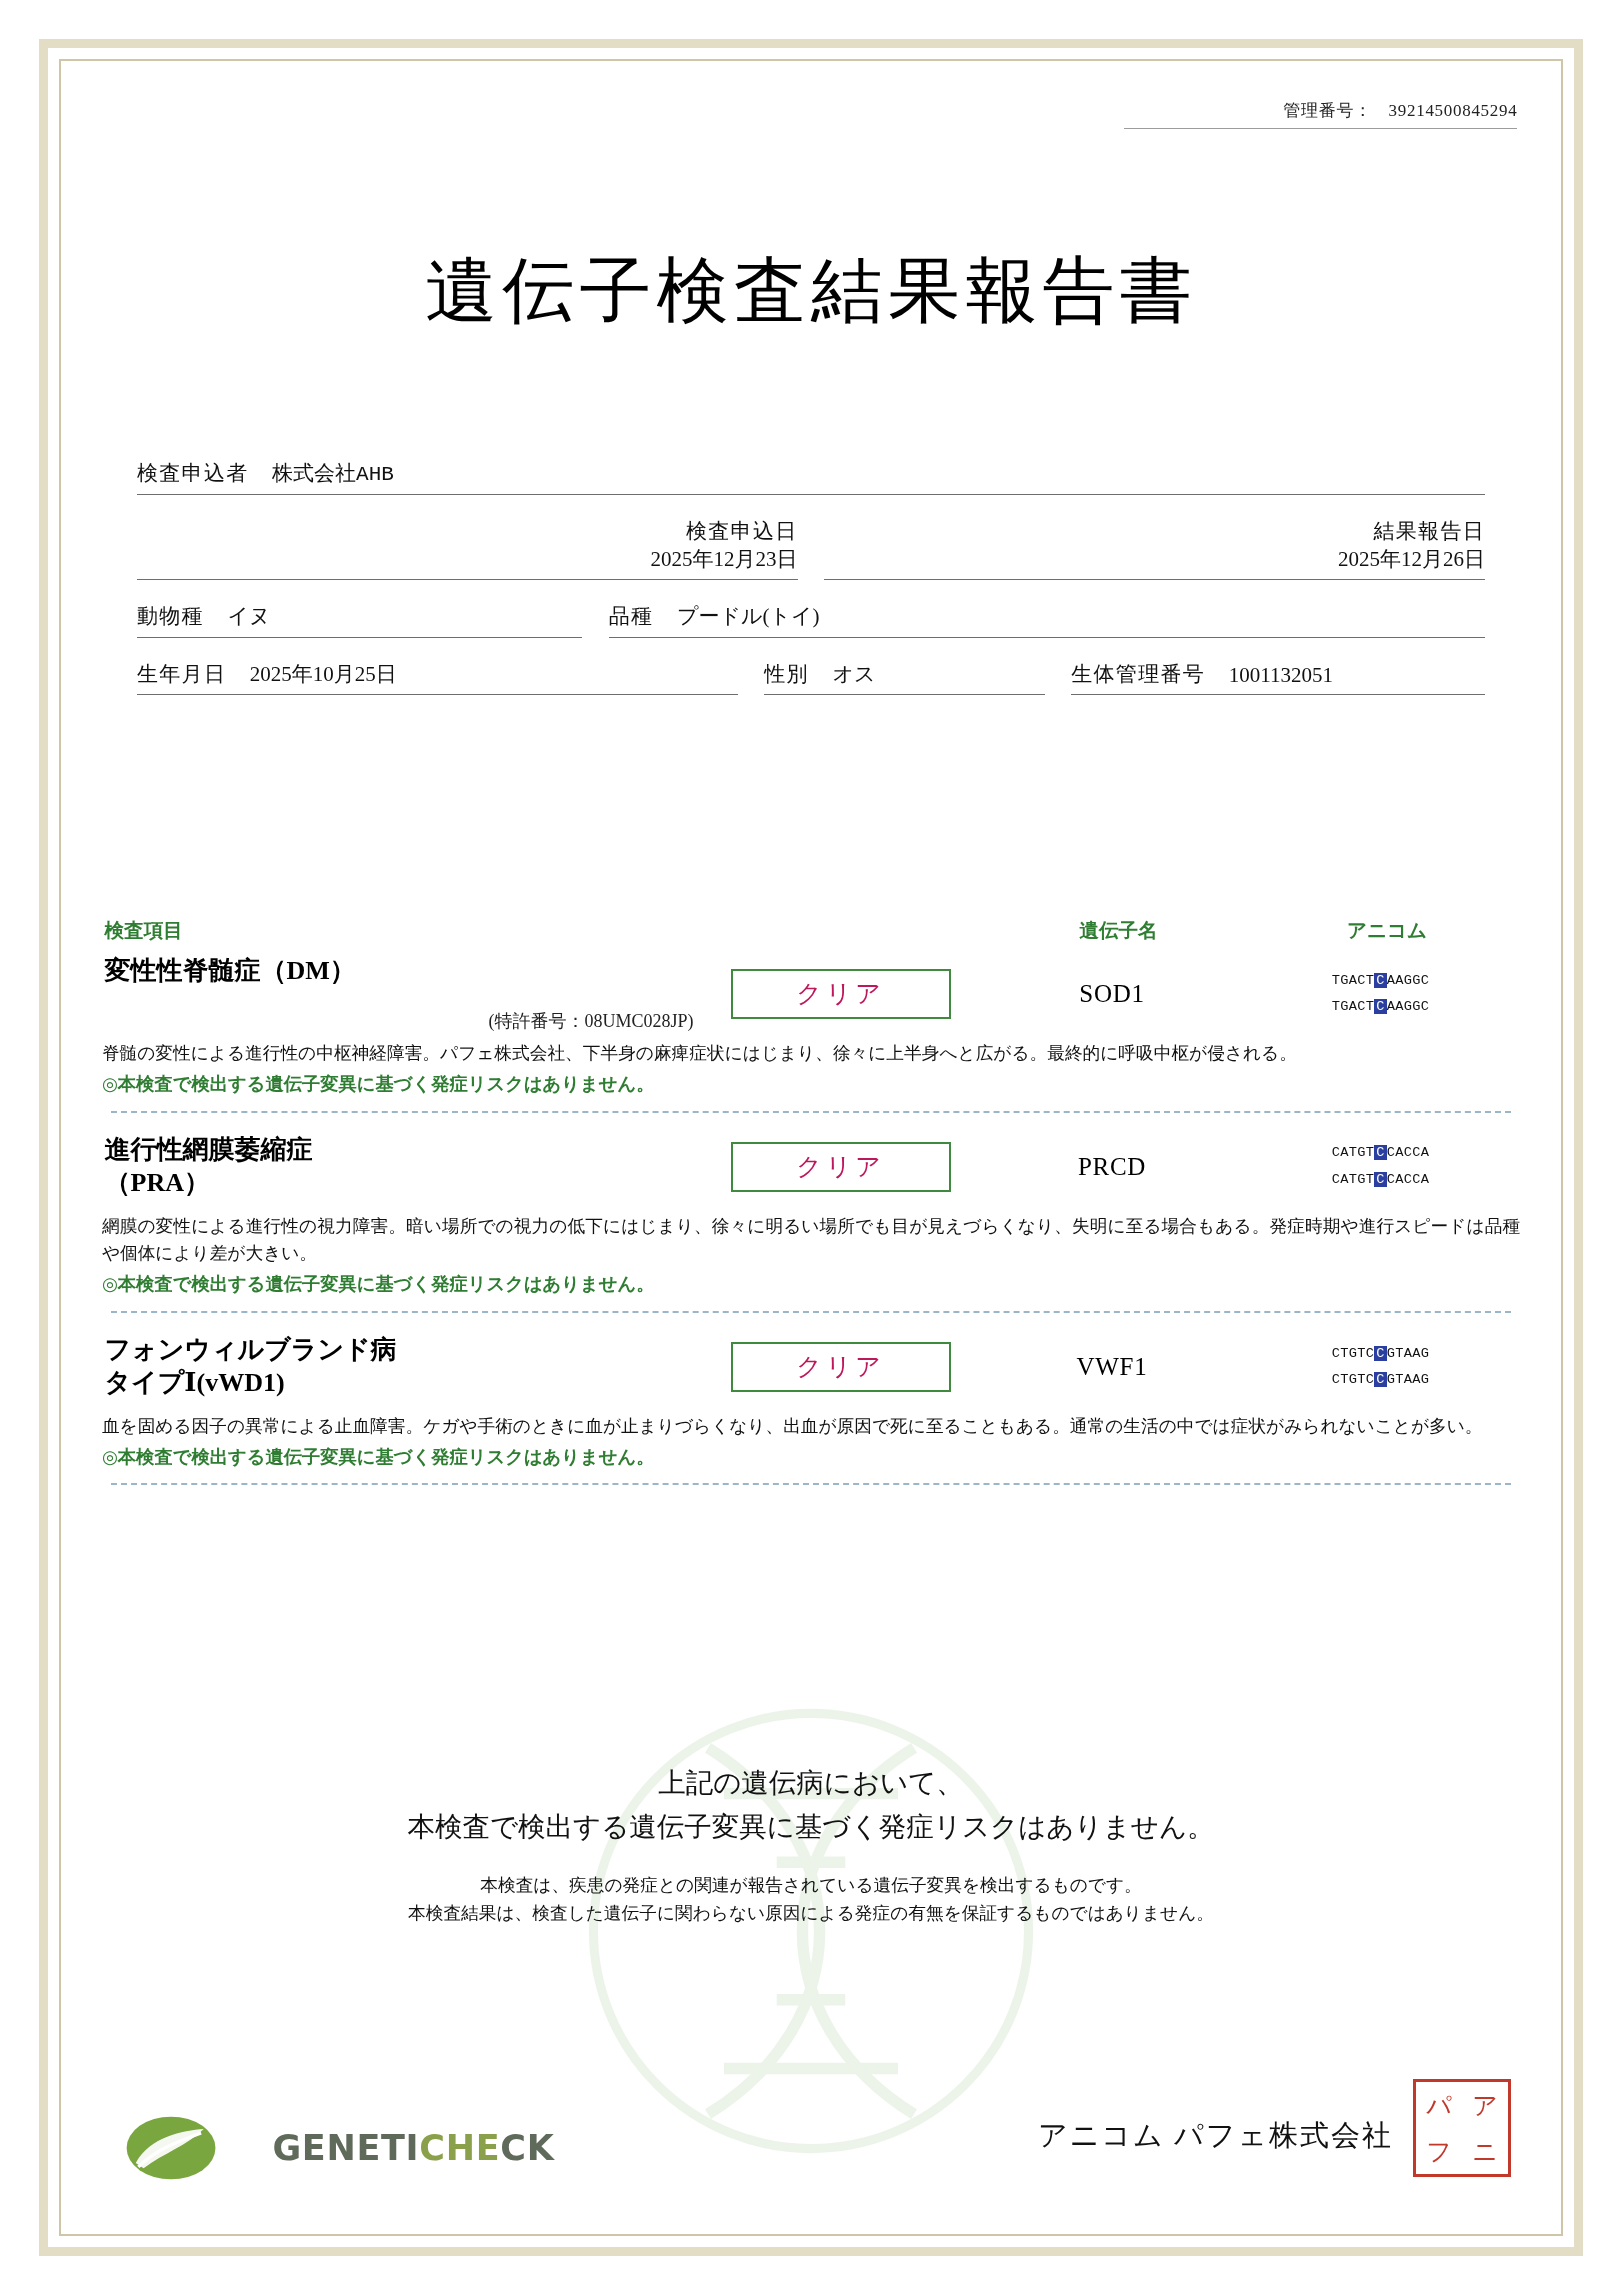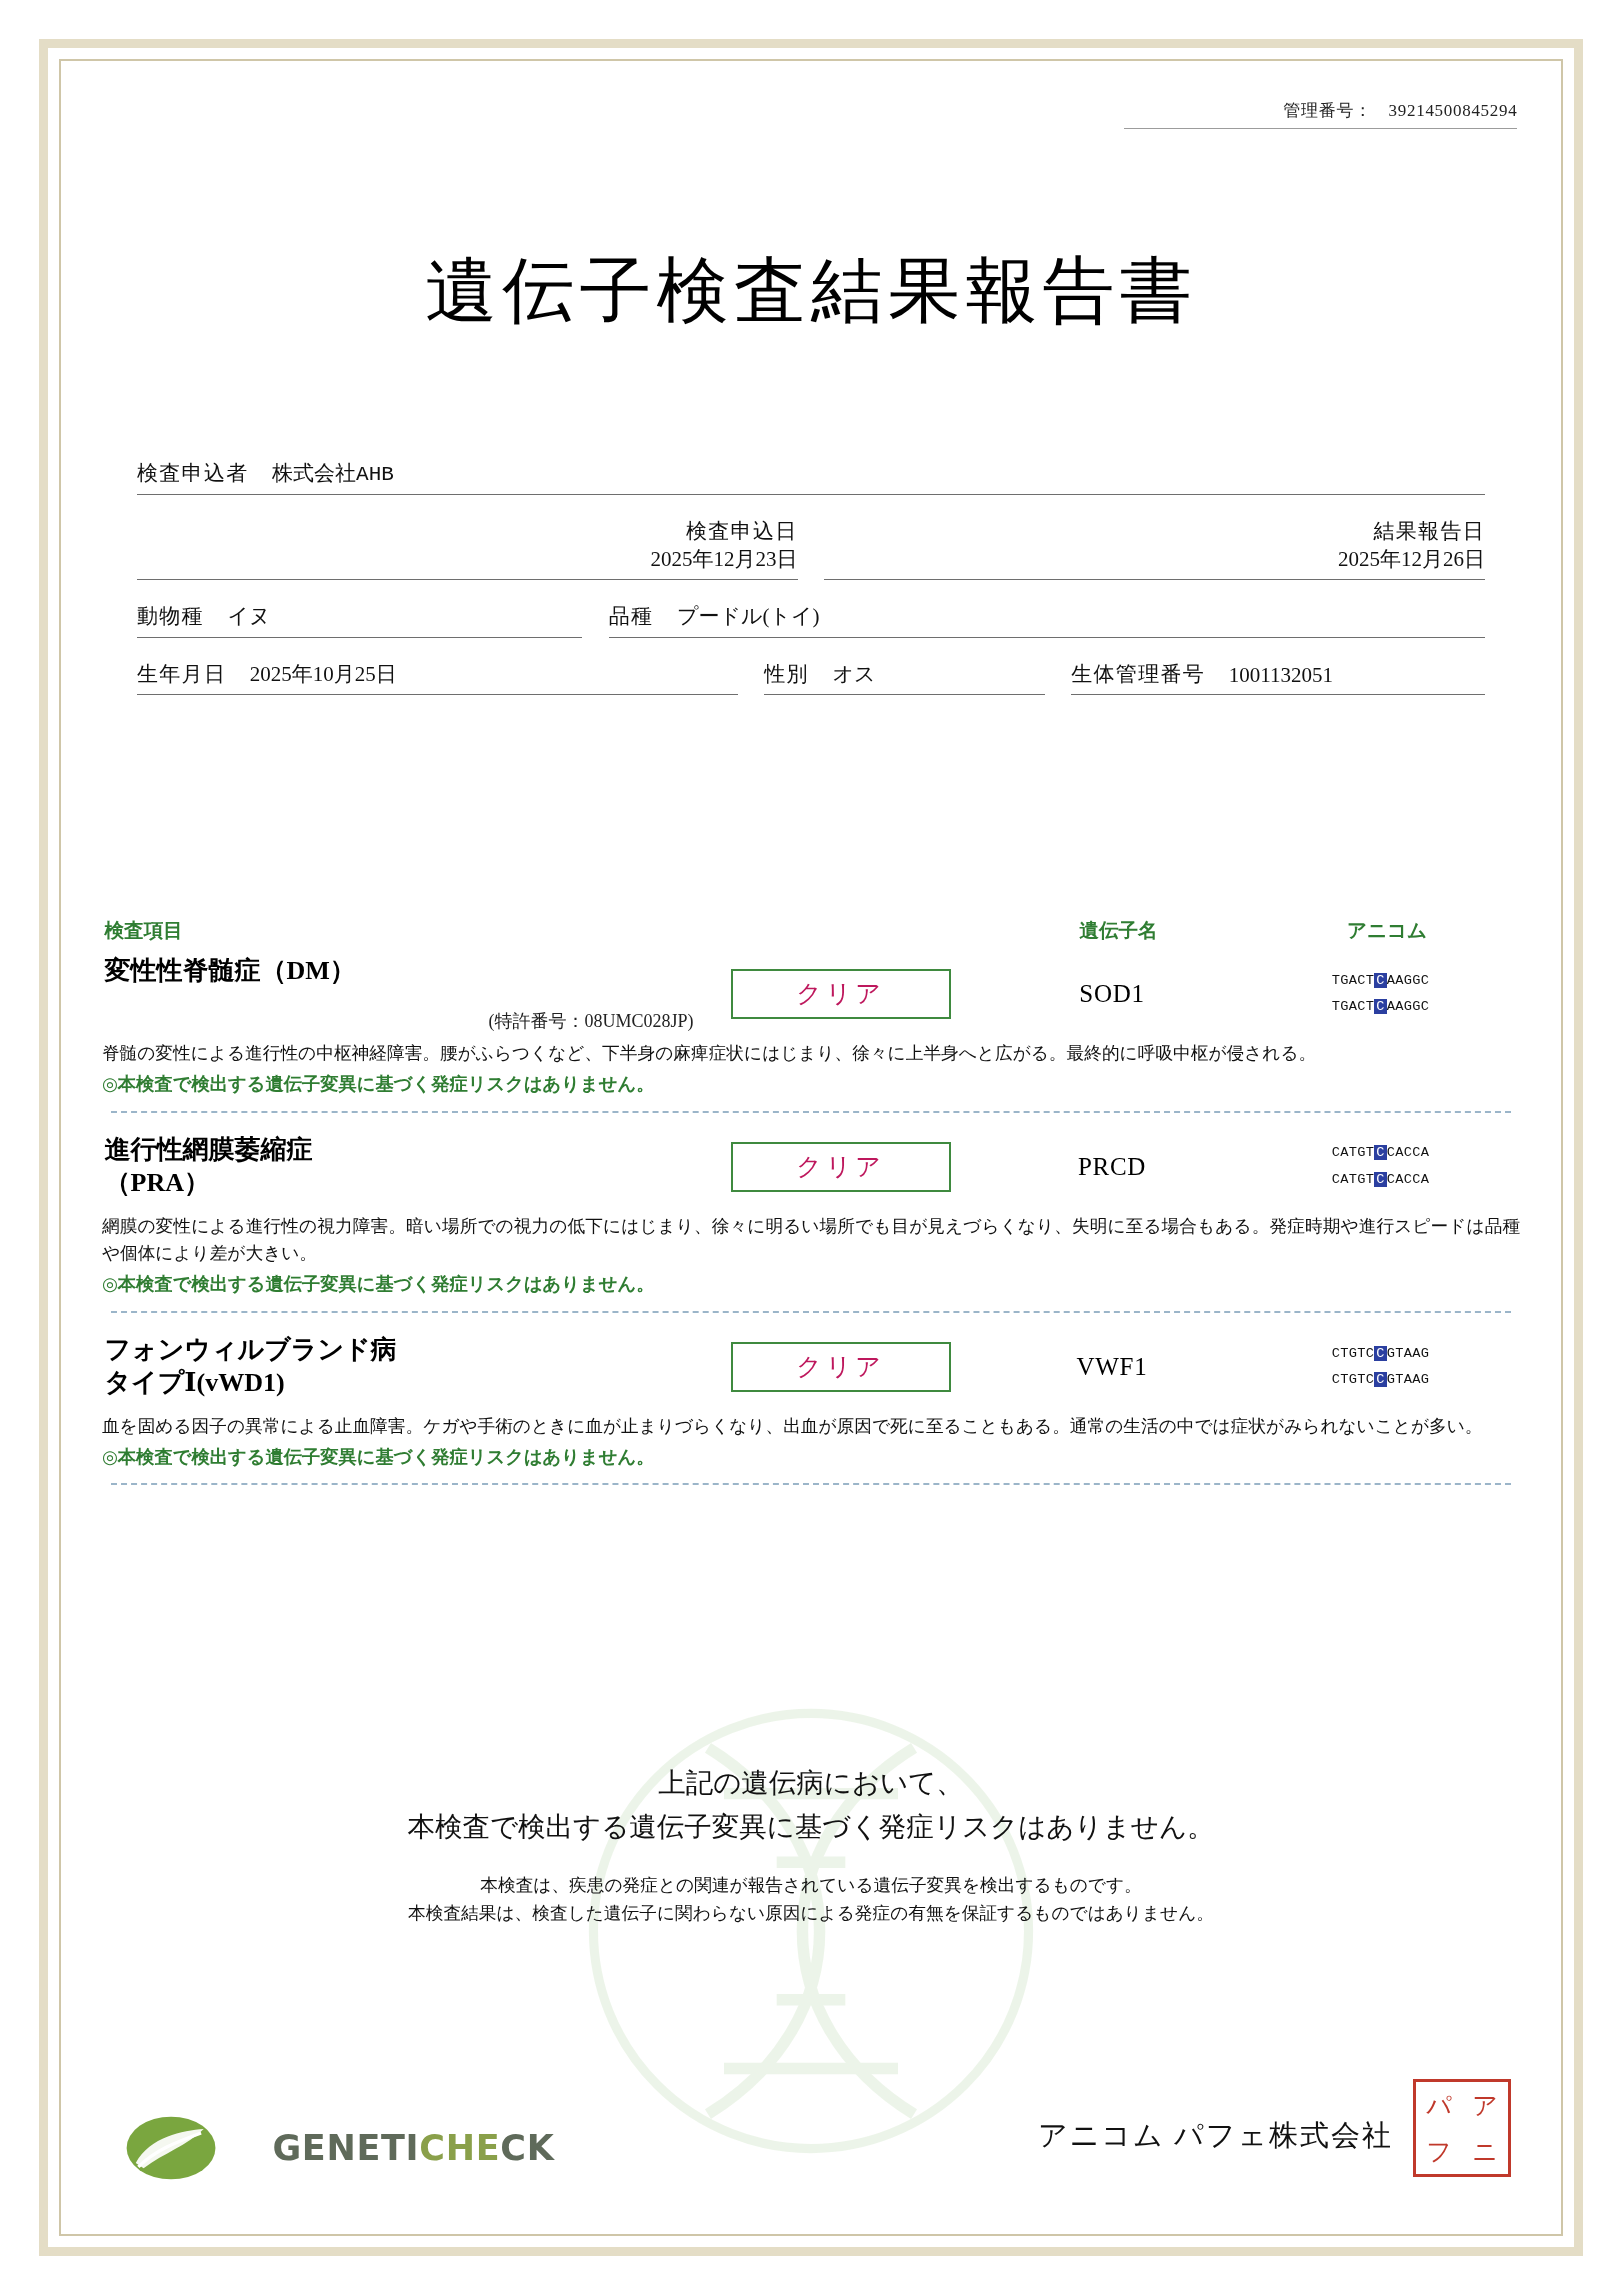--- a/index.html
+++ b/index.html
@@ -380,21 +380,21 @@
       <div id="results-list">
           <div class="res-block">
             <div class="res-top">
               <div class="r-name">変性性脊髄症（DM）<span class="patent">(特許番号：08UMC028JP)</span></div>
               <div class="r-status">
                 <div class="status-box">クリア</div>
               </div>
               <div class="r-gene">SOD1</div>
               <div class="r-seq">TGACT<span class="hl">C</span>AAGGC<br>TGACT<span class="hl">C</span>AAGGC</div>
             </div>
-            <div class="r-desc">脊髄の変性による進行性の中枢神経障害。腰がふらつくなど、下半身の麻痺症状にはじまり、徐々に上半身へと広がる。最終的に呼吸中枢が侵される。</div>
+            <div class="r-desc">脊髄の変性による進行性の中枢神経障害。パフェ株式会社、下半身の麻痺症状にはじまり、徐々に上半身へと広がる。最終的に呼吸中枢が侵される。</div>
             <div class="r-risk">◎本検査で検出する遺伝子変異に基づく発症リスクはありません。</div>
             <div class="dash-sep"></div>
           </div>
           <div class="res-block">
             <div class="res-top">
               <div class="r-name">進行性網膜萎縮症<br>（PRA）</div>
               <div class="r-status">
                 <div class="status-box">クリア</div>
               </div>
               <div class="r-gene">PRCD</div>

